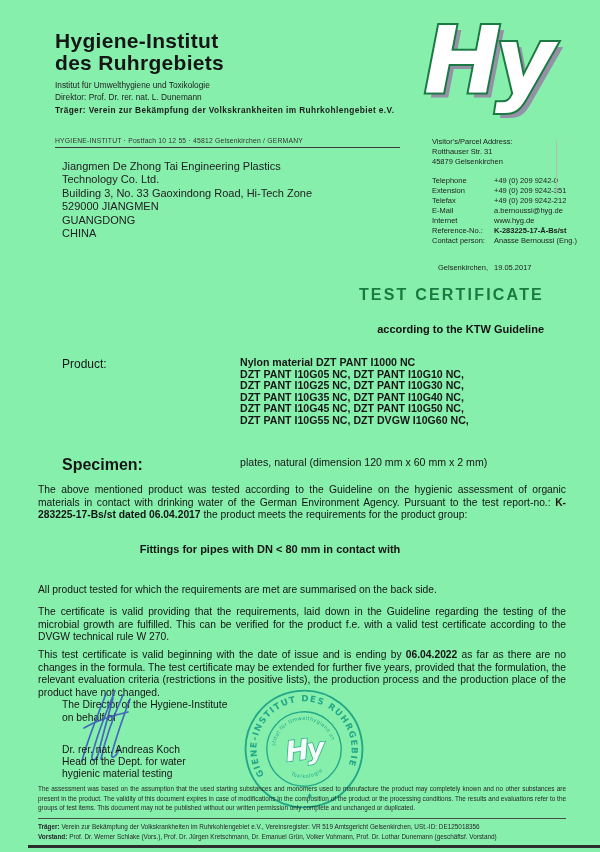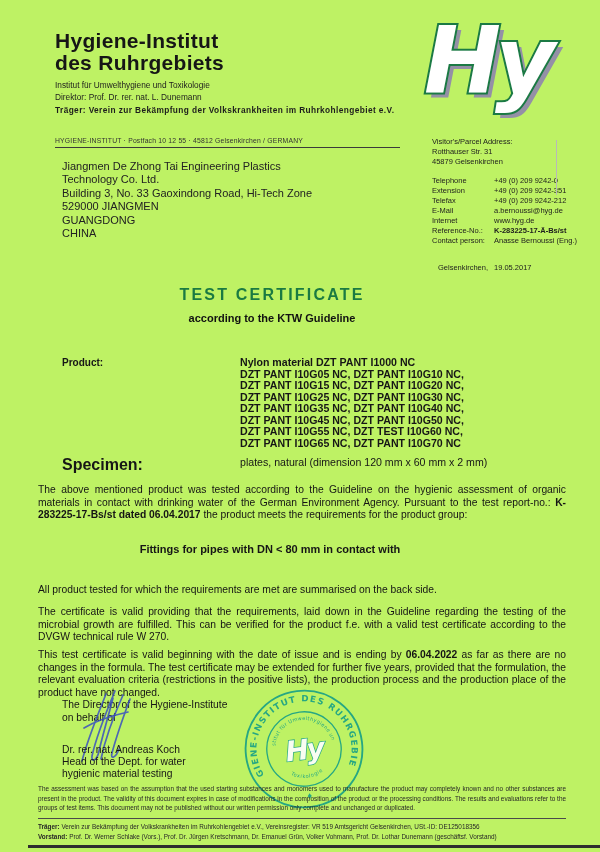--- a/index.html
+++ b/index.html
@@ -2,21 +2,21 @@
 <html style="--green: #1a7a42; --stamp: #1aa186; --signature_blue: #3a50c0; --logo_green: #1b7a44; --logo_shadow: #9490a6;"><head>
 <meta charset="utf-8">
 <style>
   :root{
     --green:#1a7a42; --stamp:#1aa186; --signature_blue:#3a50c0;
     --logo_green:#1b7a44; --logo_shadow:#9490a6; --ink:#161616;
   }
   *{margin:0;padding:0;box-sizing:border-box;}
   html,body{background:#888;}
   .page{
-    position:relative;width:600px;height:852px;background:#bef264;
+    position:relative;width:600px;height:852px;background:#86efac;
     font-family:"Liberation Sans",sans-serif;color:var(--ink);
     margin:0 auto;overflow:hidden;
   }
   .bold{font-weight:bold;}
   
   .inst-name{position:absolute;left:55px;top:30px;font-size:21px;font-weight:bold;line-height:1.07;letter-spacing:.3px;}
   .inst-subs{position:absolute;left:55px;top:79px;font-size:8.3px;line-height:1.5;color:#1d1d1d;}
   .inst-subs .sub3{font-weight:bold;letter-spacing:.4px;}
   .logo-svg{position:absolute;left:413px;top:6px;}
   
@@ -25,25 +25,25 @@
   .recipient{position:absolute;left:62px;top:160px;font-size:11px;line-height:13.4px;color:#222;}
   
   .contact{position:absolute;left:432px;top:137px;font-size:7.5px;line-height:10px;color:#1d1d1d;width:150px;}
   .c-rows{margin-top:9px;}
   .c-ref{}
   .c-row{display:flex;}
   .c-label{width:62px;flex:0 0 62px;}
   .c-date{display:flex;margin-top:17px;text-align:center;}
   .c-date .c-label{width:62px;flex:0 0 62px;}
   
-  .title{position:absolute;left:0;top:286px;width:544px;text-align:center;}
+  .title{position:absolute;left:0;top:286px;width:544px;text-align:right;}
   .title .t1{font-size:16px;font-weight:bold;letter-spacing:2.2px;color:var(--green);}
-  .title .t2{font-size:11px;font-weight:bold;margin-top:8px;color:#111;}
-  
-  .product-label{position:absolute;left:62px;top:357px;font-size:10px;font-weight:bold;}
+  .title .t2{font-size:11px;font-weight:bold;margin-top:19px;color:#111;}
+  
+  .product-label{position:absolute;left:62px;top:357px;font-size:12px;font-weight:normal;}
   .product-lines{position:absolute;left:240px;top:357px;font-size:10.6px;font-weight:bold;line-height:11.5px;}
   .specimen-label{position:absolute;left:62px;top:456px;font-size:16px;font-weight:bold;}
   .specimen-value{position:absolute;left:240px;top:456px;font-size:10.6px;}
   
   .p{position:absolute;left:38px;width:528px;font-size:10.3px;line-height:12.6px;text-align:justify;color:#141414;}
   .p1{top:484px;}
   .group{position:absolute;left:0;top:542px;width:540px;text-align:center;font-size:11px;font-weight:bold;line-height:14px;}
   .p2{top:584px;text-align:left;}
   .p3{top:606px;}
   .p4{top:649px;}
@@ -139,26 +139,24 @@
 
   <div class="title">
     <div class="t1">TEST CERTIFICATE</div>
     <div class="t2">according to the KTW Guideline</div>
   </div>
 
   <div class="product-label">Product:</div>
   <div class="product-lines">
     <div>Nylon material DZT PANT I1000 NC</div>
     <div>DZT PANT I10G05 NC, DZT PANT I10G10 NC,</div>
-    <div>DZT PANT I10G15 NC, DZT PANT I10G20 NC,</div>
     <div>DZT PANT I10G25 NC, DZT PANT I10G30 NC,</div>
     <div>DZT PANT I10G35 NC, DZT PANT I10G40 NC,</div>
     <div>DZT PANT I10G45 NC, DZT PANT I10G50 NC,</div>
-    <div>DZT PANT I10G55 NC, DZT TEST I10G60 NC,</div>
-    <div>DZT PANT I10G65 NC, DZT PANT I10G70 NC</div>
+    <div>DZT PANT I10G55 NC, DZT DVGW I10G60 NC,</div>
   </div>
   <div class="specimen-label">Specimen:</div>
   <div class="specimen-value">plates, natural (dimension 120 mm x 60 mm x 2 mm)</div>
 
   <p class="p p1"><span>The above mentioned product was tested according to the Guideline on the hygienic assessment of organic materials in contact with drinking water of the German Environment Agency. Pursuant to the test report-no.: </span><span class="bold">K-283225-17-Bs/st dated 06.04.2017</span><span> the product meets the requirements for the product group:</span></p>
 
   <div class="group">
     <div>Fittings for pipes with DN &lt; 80 mm in contact with</div>
   </div>
 

